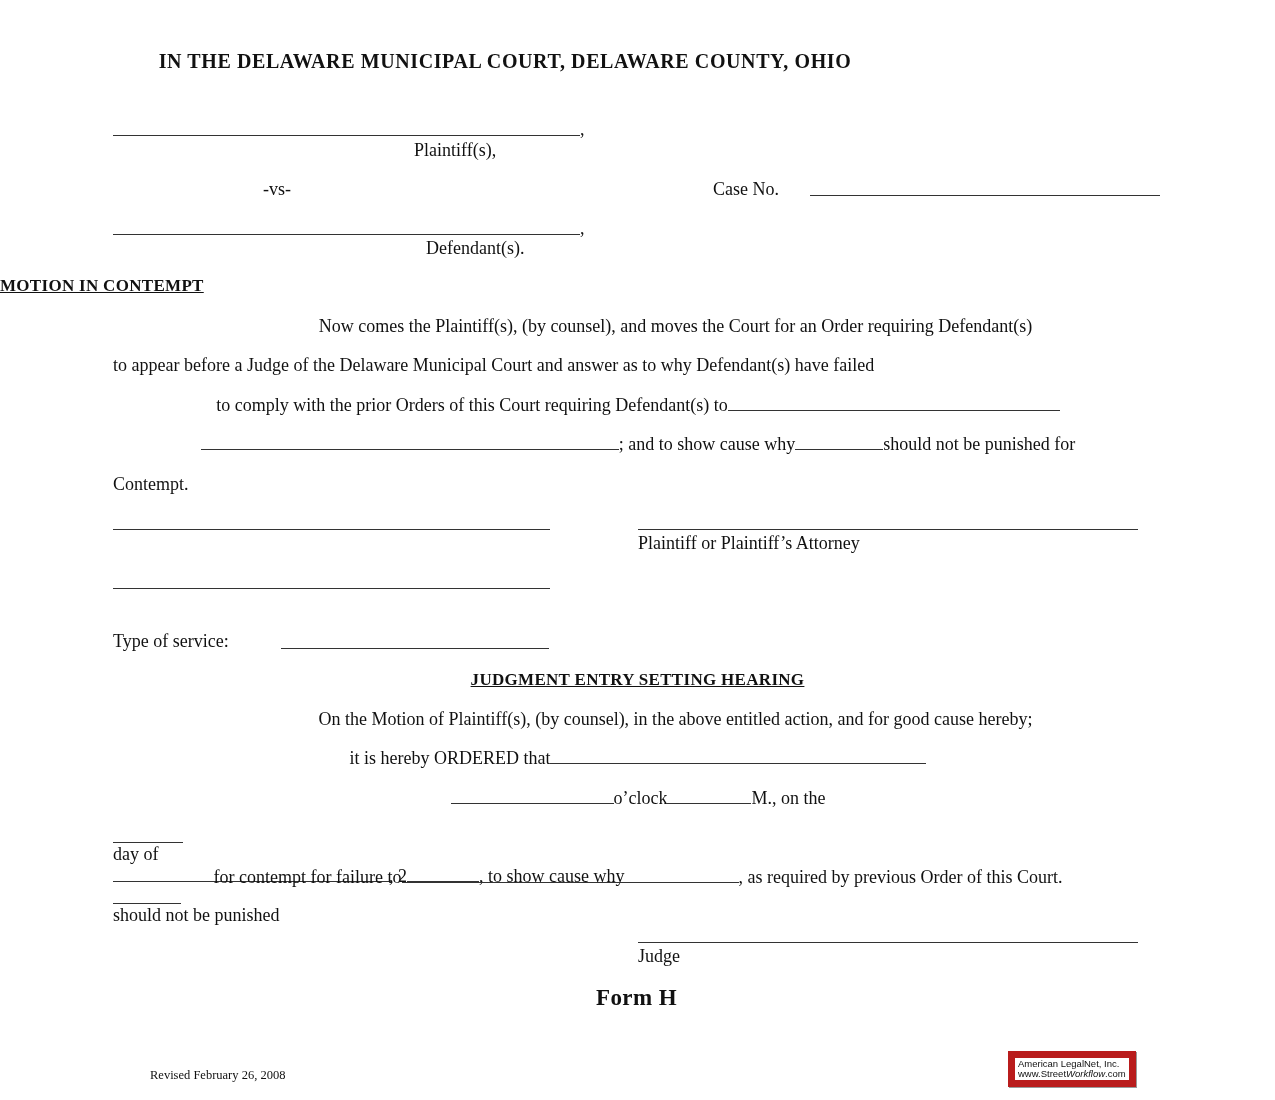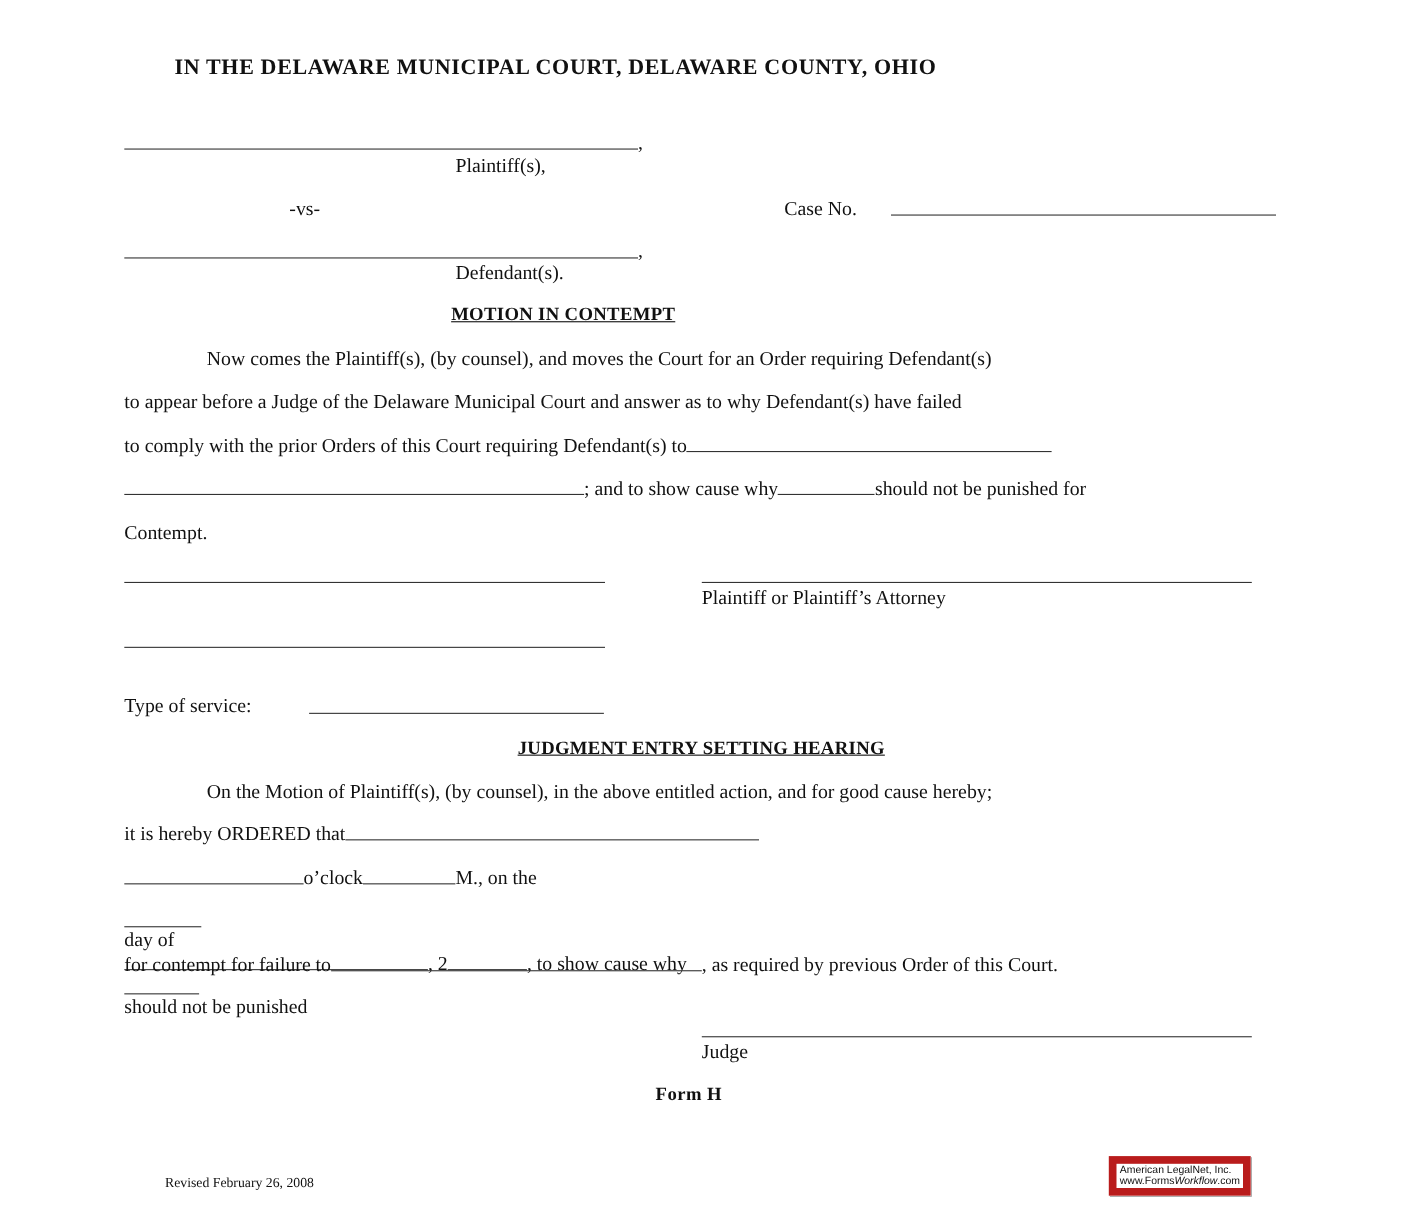--- a/index.html
+++ b/index.html
@@ -5,22 +5,22 @@
   html, body { margin: 0; padding: 0; background: #ffffff; }
   body { width: 1275px; height: 1100px; position: relative; overflow: hidden;
          font-family: "Liberation Serif", "DejaVu Serif", serif; color: #111; }
   .abs { position: absolute; }
   .txt { font-size: 18px; line-height: 22px; white-space: nowrap; }
   .rule { position: absolute; height: 0; border-top: 1.5px solid #333; }
   .blank { display: inline-block; border-bottom: 1.5px solid #333; height: 16px; vertical-align: baseline; }
   .title { font-weight: bold; font-size: 20px; letter-spacing: 0.6px; }
   .heading { font-weight: bold; font-size: 17px; text-decoration: underline; letter-spacing: 0.3px; }
   .para-line { position: absolute; left: 113px; width: 1050px; font-size: 18px; line-height: 22px; white-space: nowrap; }
-  .justify { display: flex; justify-content: flex-start; align-items: baseline; }
-  .formh { font-weight: bold; font-size: 17px; letter-spacing: 0.4px; }
+  .justify { display: flex; justify-content: center; align-items: baseline; }
+  .formh { font-weight: bold; font-size: 23px; letter-spacing: 0.4px; }
   .revised { font-size: 12.5px; }
   .badge { border: 7px solid #b91c1c; font-family: "Liberation Sans", "DejaVu Sans", sans-serif;
            font-size: 9.5px; line-height: 10px; padding: 1px 3px; box-shadow: 1px 1px 0 #999; }
   .badge i { font-style: italic; }
 </style>
 </head>
 <body>
 
 <div class="abs title" style="left:0; width:1010px; text-align:center; top:50px;">IN THE DELAWARE MUNICIPAL COURT, DELAWARE COUNTY, OHIO</div>
 
@@ -28,23 +28,23 @@
 <div class="abs txt" style="left:580px; top:118px;">,</div>
 <div class="abs txt" style="left:414px; top:139px;">Plaintiff(s),</div>
 
 <div class="abs txt" style="left:263px; top:178px;">-vs-</div>
 
 <div class="abs txt" style="left:713px; top:178px;">Case No.</div>
 <div class="rule" style="left:810px; width:350px; top:195px;"></div>
 
 <div class="rule" style="left:113px; width:467px; top:234px;"></div>
 <div class="abs txt" style="left:580px; top:217px;">,</div>
-<div class="abs txt" style="left:414px; top:237px;">Defendant(s).</div>
+<div class="abs txt" style="left:426px; top:237px;">Defendant(s).</div>
 
-<div class="abs heading" style="left:0; width:1024px; text-align:center; top:276px;">MOTION IN CONTEMPT</div>
+<div class="abs heading" style="left:0; width:1024px; top:276px;">MOTION IN CONTEMPT</div>
 
 <div class="para-line justify" style="top:315px; padding-left:75px; width:975px;">
   <span>Now comes the Plaintiff(s), (by counsel), and moves the Court for an Order requiring Defendant(s)</span>
 </div>
 <div class="para-line" style="top:354px;">
   <span>to appear before a Judge of the Delaware Municipal Court and answer as to why Defendant(s) have failed</span>
 </div>
 <div class="para-line justify" style="top:394px;">
   <span>to comply with the prior Orders of this Court requiring Defendant(s) to</span>
   <span class="blank" style="width:332px;"></span>
@@ -93,14 +93,14 @@
   <span><span class="blank" style="width:337px;"></span><span>, as required by previous Order of this Court.</span></span>
 </div>
 
 <div class="rule" style="left:638px; width:500px; top:942px;"></div>
 <div class="abs txt" style="left:638px; top:945px;">Judge</div>
 
 <div class="abs formh" style="left:596px; top:985px;">Form H</div>
 <div class="abs revised" style="left:150px; top:1068px;">Revised February 26, 2008</div>
 <div class="abs badge" style="left:1008px; top:1051px;">
   <div>American LegalNet, Inc.</div>
-  <div><span>www.Forms</span><i>Workflow</i><span>.com</span></div>
+  <div><span>www.Street</span><i>Workflow</i><span>.com</span></div>
 </div>
 
 </body></html>

